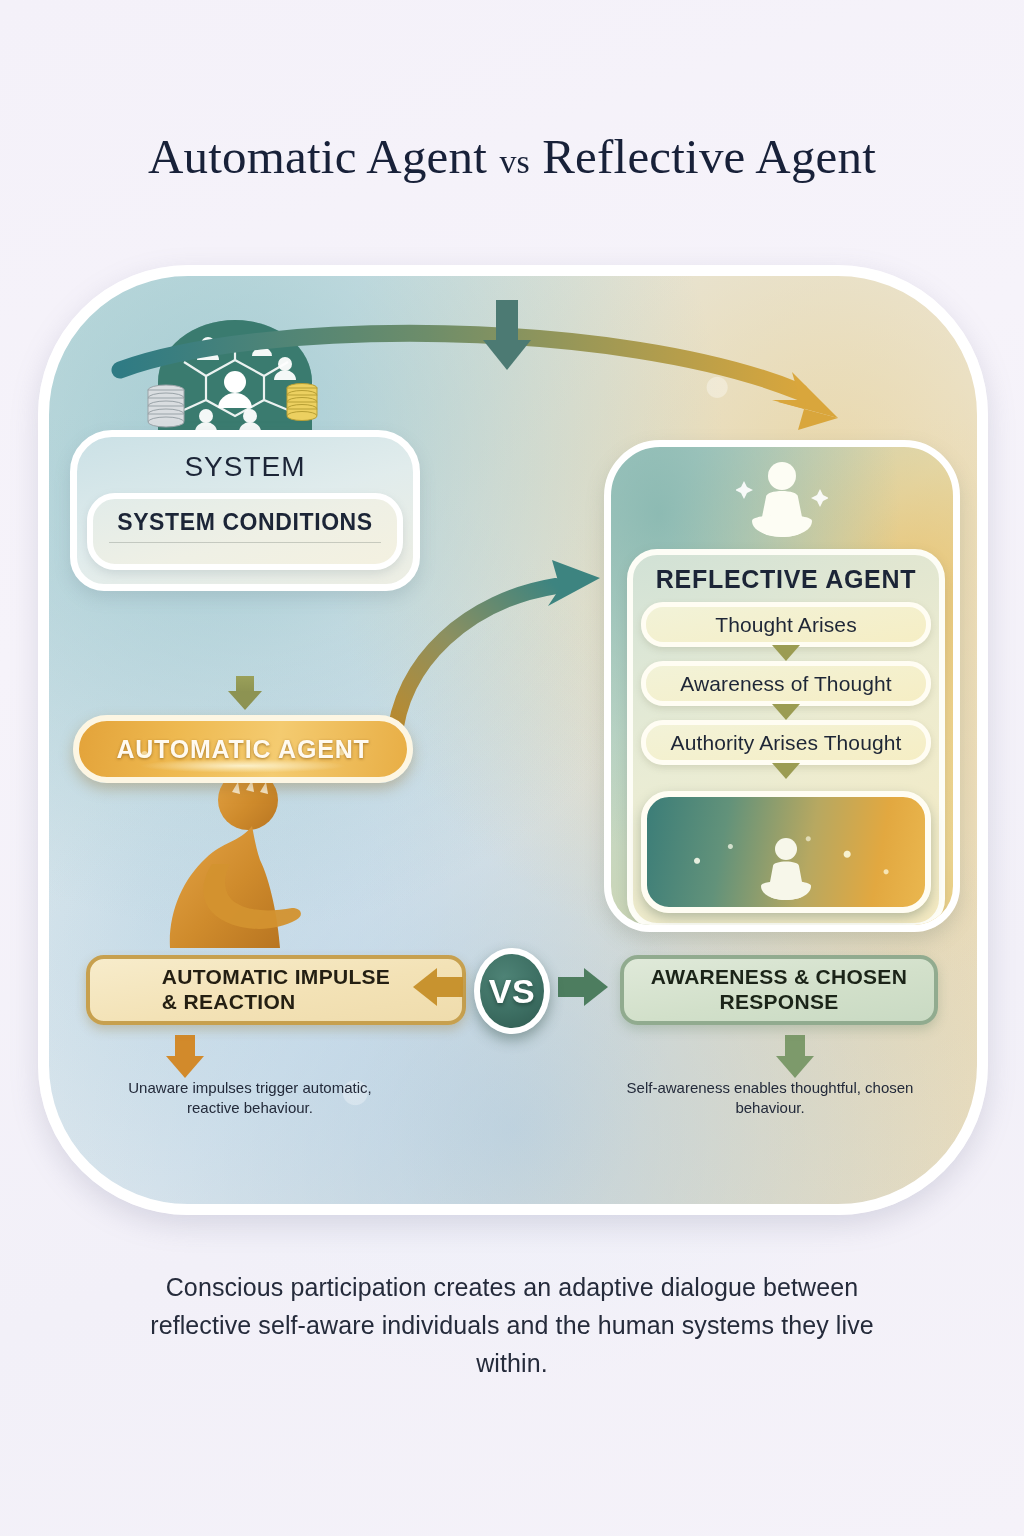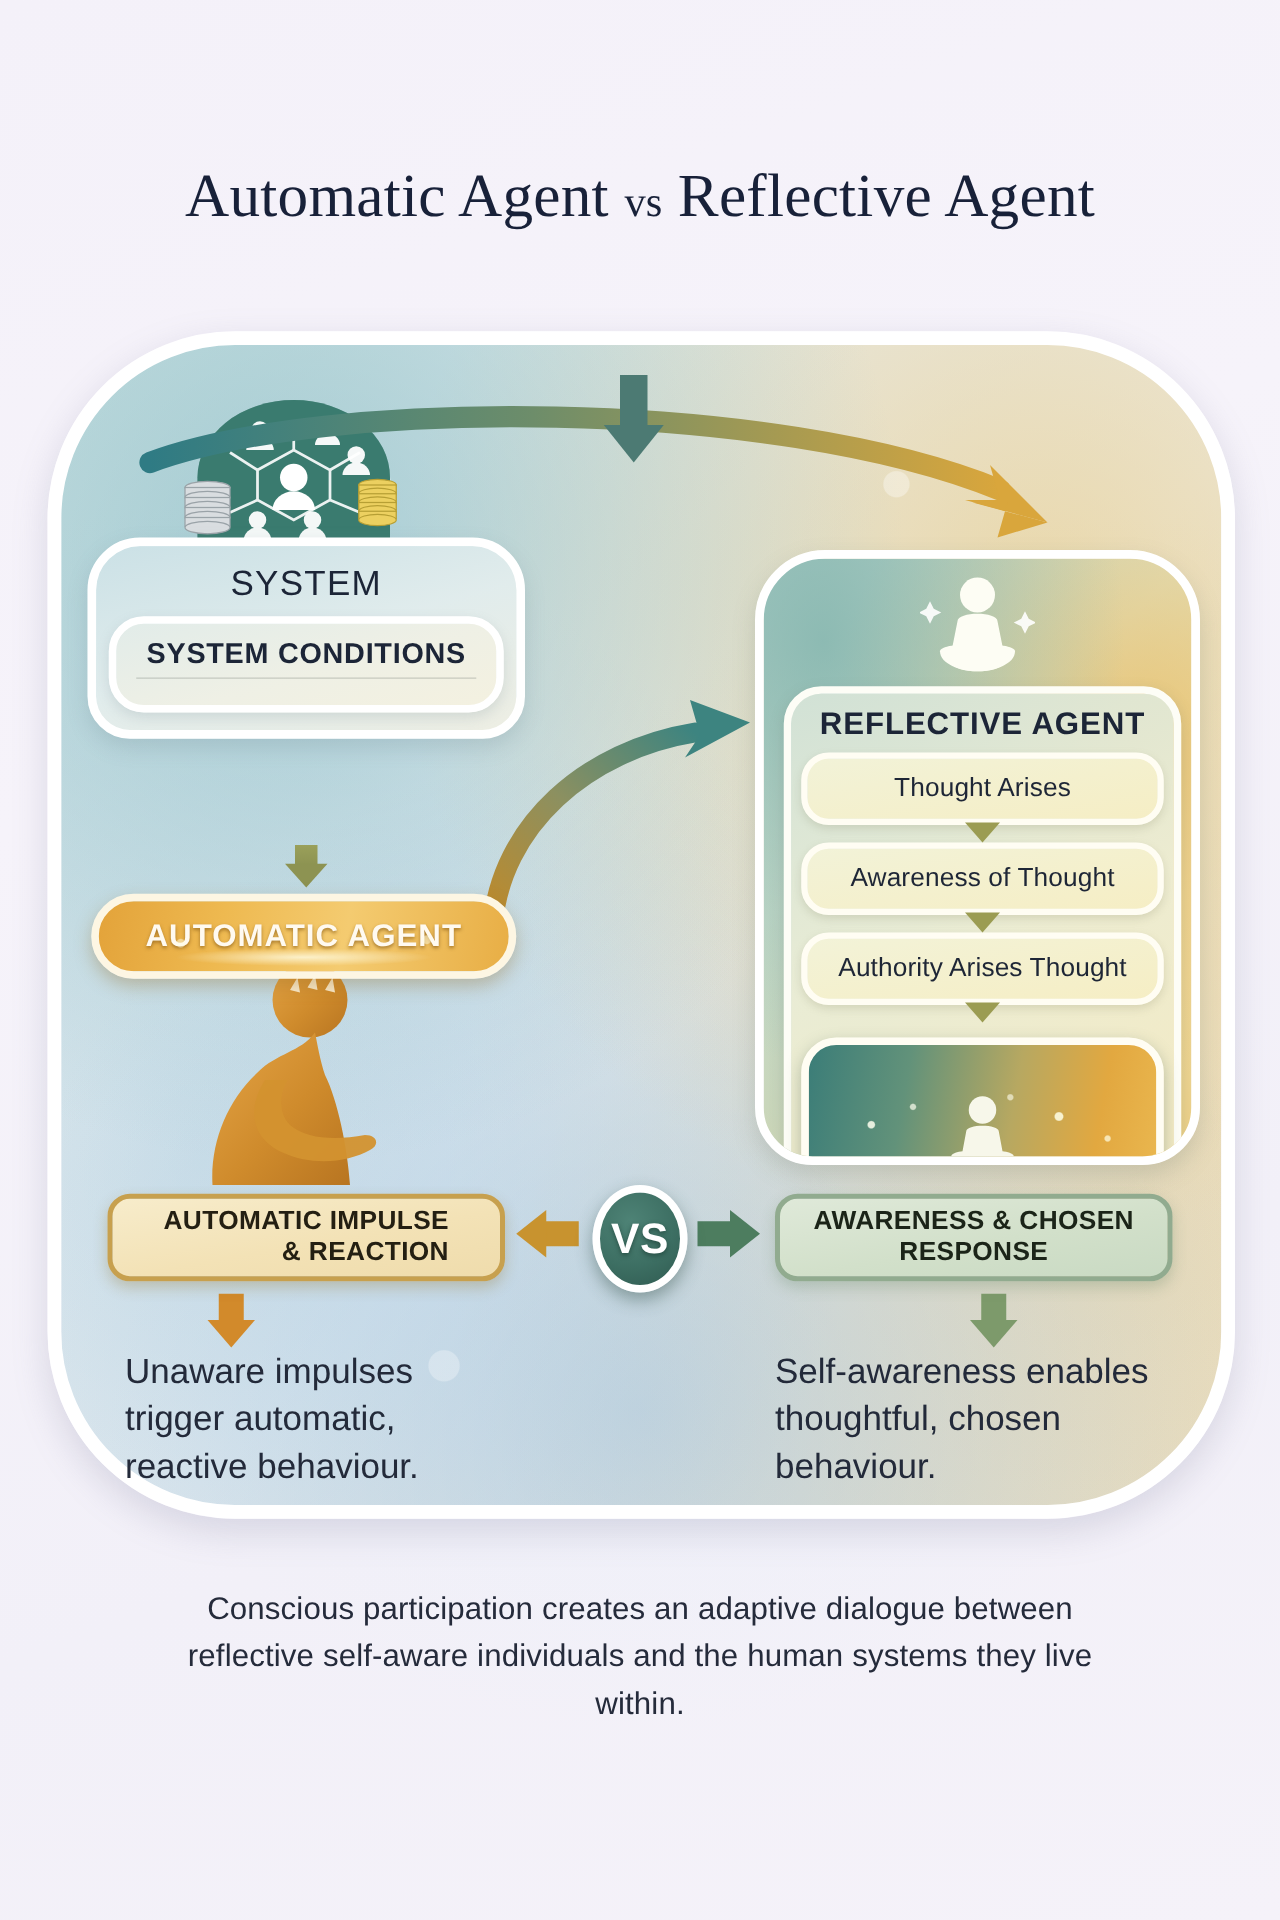--- a/index.html
+++ b/index.html
@@ -235,21 +235,21 @@
     font-weight: 700;
     letter-spacing: 0.7px;
     color: #1c2537;
     padding: 2px 0 8px 0;
   }
   .step-pill {
     border-radius: 22px;
     border: 5px solid #fffdf3;
     background: linear-gradient(170deg, rgba(243,243,216,0.96) 0%, rgba(246,238,196,0.96) 100%);
     box-shadow: 0 3px 7px rgba(130,130,100,0.22);
-    height: 58px;
+    height: 45px;
     display: flex; align-items: center; justify-content: center;
   }
   .step-pill span {
     font-size: 21px;
     color: #1e2636;
     letter-spacing: 0.1px;
     white-space: nowrap;
   }
   .step-arrow {
     position: relative;
@@ -301,26 +301,26 @@
     left: 50%; bottom: 0;
     transform: translateX(-50%);
     width: 74px; height: 72px;
     z-index: 2;
   }
 
   
   .outcome-left {
     position: absolute;
     left: 86px; top: 955px;
-    width: 318px; height: 70px;
+    width: 380px; height: 70px;
     border-radius: 18px;
     border: 4px solid #c7a04e;
     background: linear-gradient(170deg, #f7eccb 0%, #f3e2b6 55%, #efdcac 100%);
     box-shadow: 0 5px 11px rgba(150,120,50,0.30);
-    display: flex; align-items: center; justify-content: center; text-align: right;
+    display: flex; align-items: center; justify-content: center; text-align: left;
     z-index: 6;
   }
   .outcome-left span {
     font-size: 21px; font-weight: 700; color: #241f12; line-height: 1.18;
     letter-spacing: 0.3px;
   }
   .outcome-right {
     position: absolute;
     left: 620px; top: 955px;
     width: 318px; height: 70px;
@@ -387,22 +387,22 @@
   .cap-arrow-left .stem { background: #d28a2b; }
   .cap-arrow-left .head { border-top: 22px solid #d28a2b; }
 
   .cap-arrow-right { left: 795px; top: 1035px; }
   .cap-arrow-right .stem { background: #7d9a6b; }
   .cap-arrow-right .head { border-top: 22px solid #7d9a6b; }
 
   .caption {
     position: absolute;
     width: 300px;
-    text-align: left;
-    font-size: 28px;
+    text-align: center;
+    font-size: 15px;
     line-height: 1.36;
     color: #232a3a;
     z-index: 5;
   }
   .caption-left  { left: 100px; top: 1078px; }
   .caption-right { left: 620px; top: 1078px; }
 
   
   .footer {
     position: absolute;

